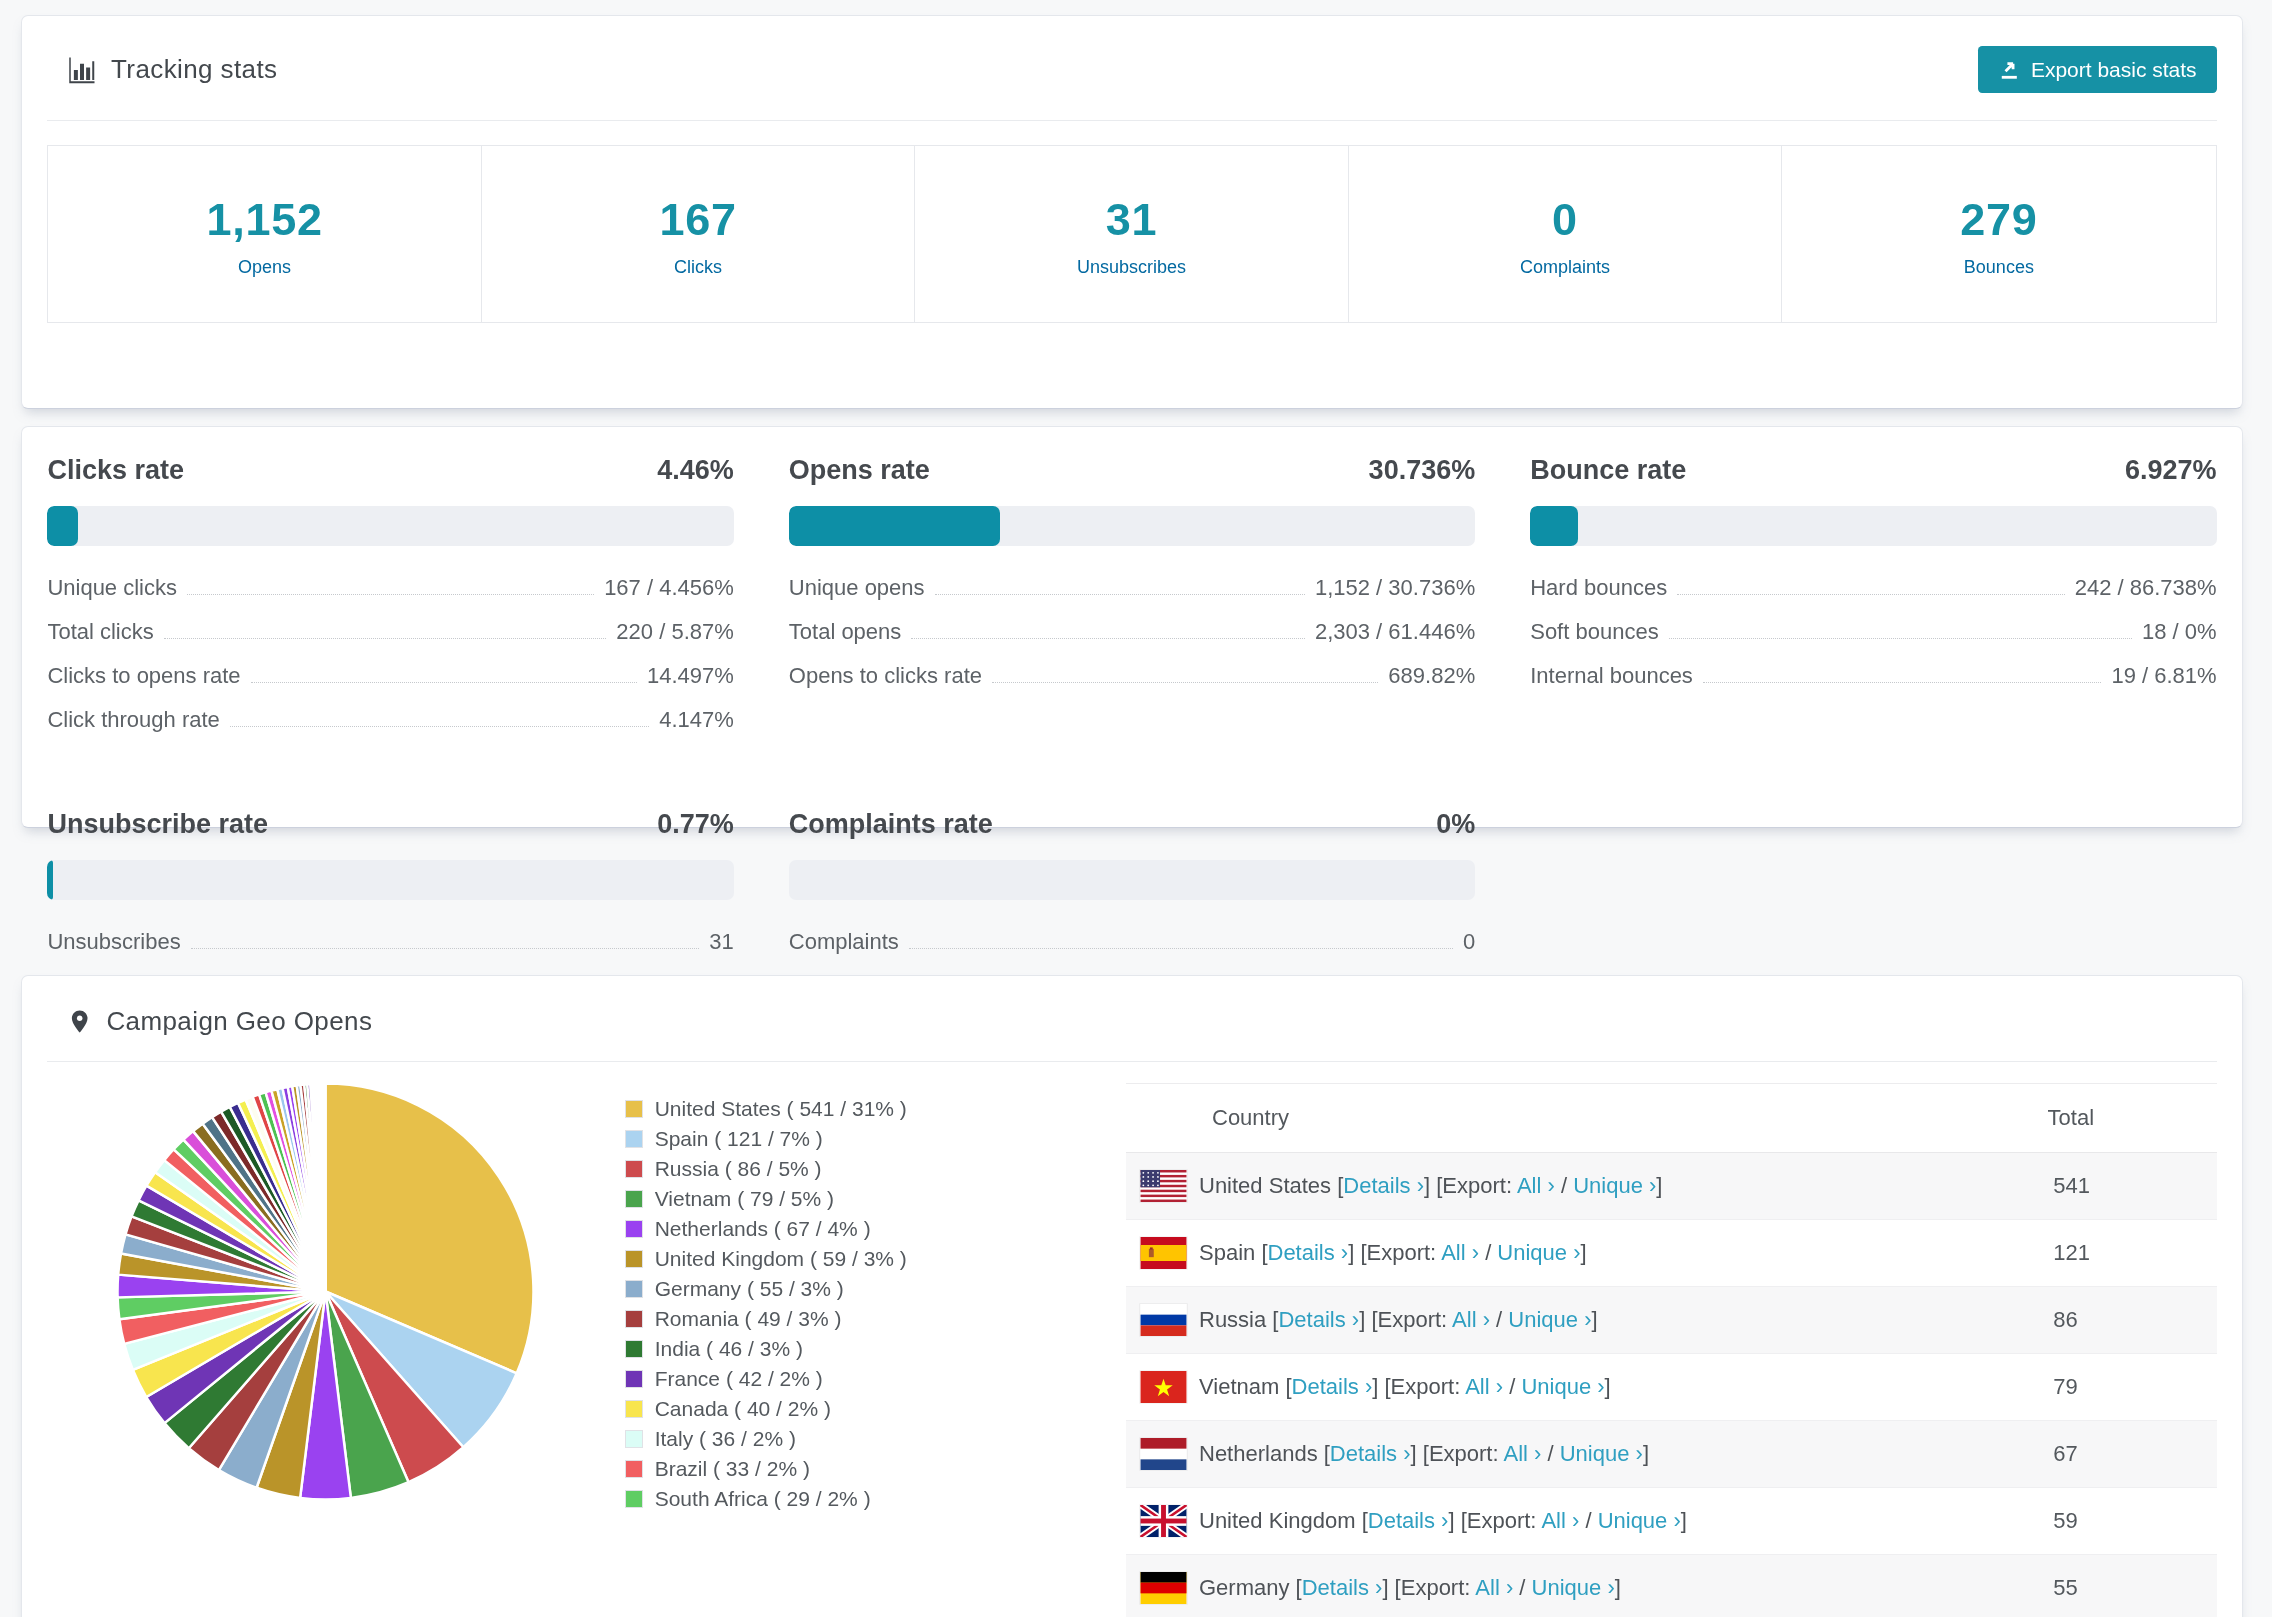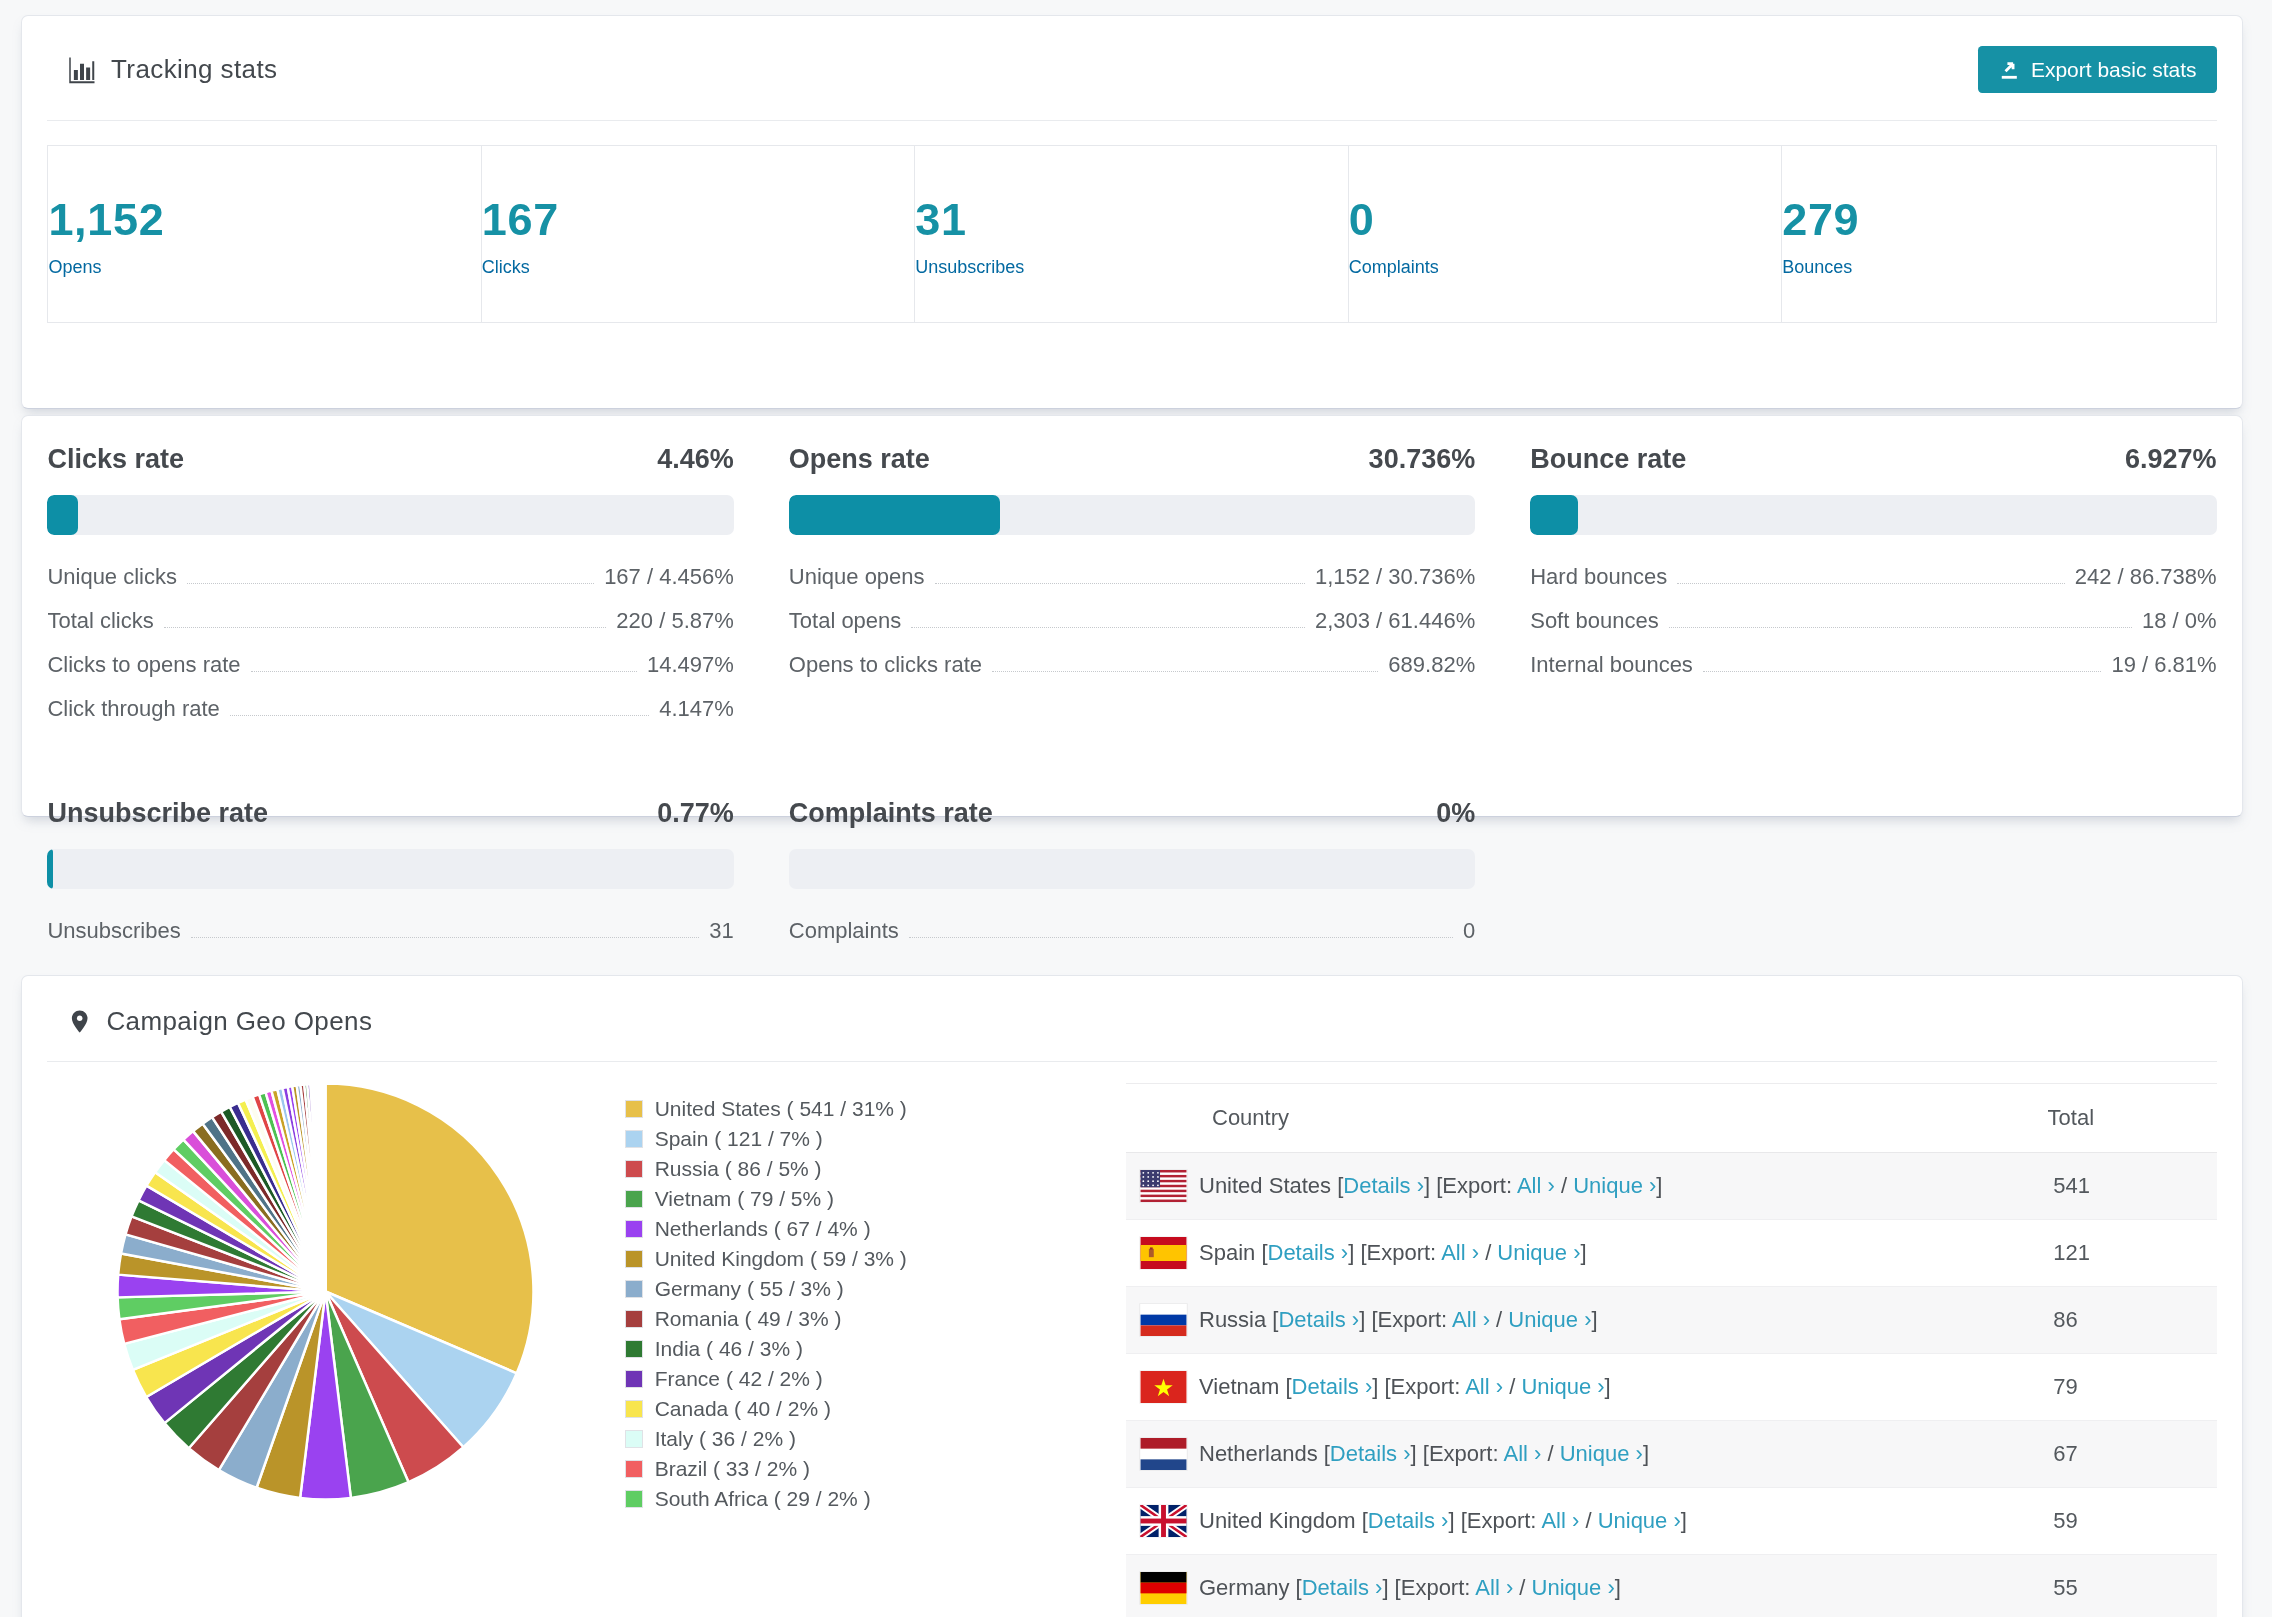--- a/index.html
+++ b/index.html
@@ -13,21 +13,21 @@
   }
   .card {
     position:absolute; left:21px; width:2222px;
     background:#fff;
     border:0.7px solid #e4e7ec;
     border-bottom:1.4px solid #ccd1dd;
     border-radius:7px;
     box-shadow:0 7px 11.3px -4.2px rgba(130,140,160,.35);
   }
   #card-tracking { top:15px;  height:394px; }
-  #card-rates    { top:415px; height:402px; }
+  #card-rates    { top:426px; height:402px; }
   #card-geo      { top:975px; height:765px; overflow:hidden; }
 
   .card-header {
     display:flex; align-items:center;
     padding:30px 25.4px 27px 45px;
   }
   .card-header .hicon { width:30px; height:30px; margin-right:14px; flex:0 0 auto; }
   .card-title { font-size:26px; font-weight:400; color:#43484d; letter-spacing:0.4px; }
   .hdr-divider { border-bottom:1.4px solid #e9ebee; margin:0 25.4px; }
 
@@ -41,20 +41,21 @@
     font-size:21px; font-family:inherit;
     cursor:pointer;
   }
   .btn-export svg { width:22.6px; height:22.6px; }
   .stats-grid {
     margin:24px 25.4px 0 25.4px;
     border:0.7px solid #e6e8ec;
     display:grid; grid-template-columns:repeat(5,1fr);
   }
   .stat-cell {
+    text-align:center;
     padding:48px 0 44px 0;
     border-right:0.7px solid #e6e8ec;
   }
   .stat-cell:last-child { border-right:none; }
   .stat-value { font-size:45px; font-weight:700; color:#1691a5; letter-spacing:0.7px; }
   .stat-label { font-size:18px; color:#0369a1; margin-top:11.3px; }
 
   
   .rates-grid {
     padding:21px 25.4px 0 25.4px;

